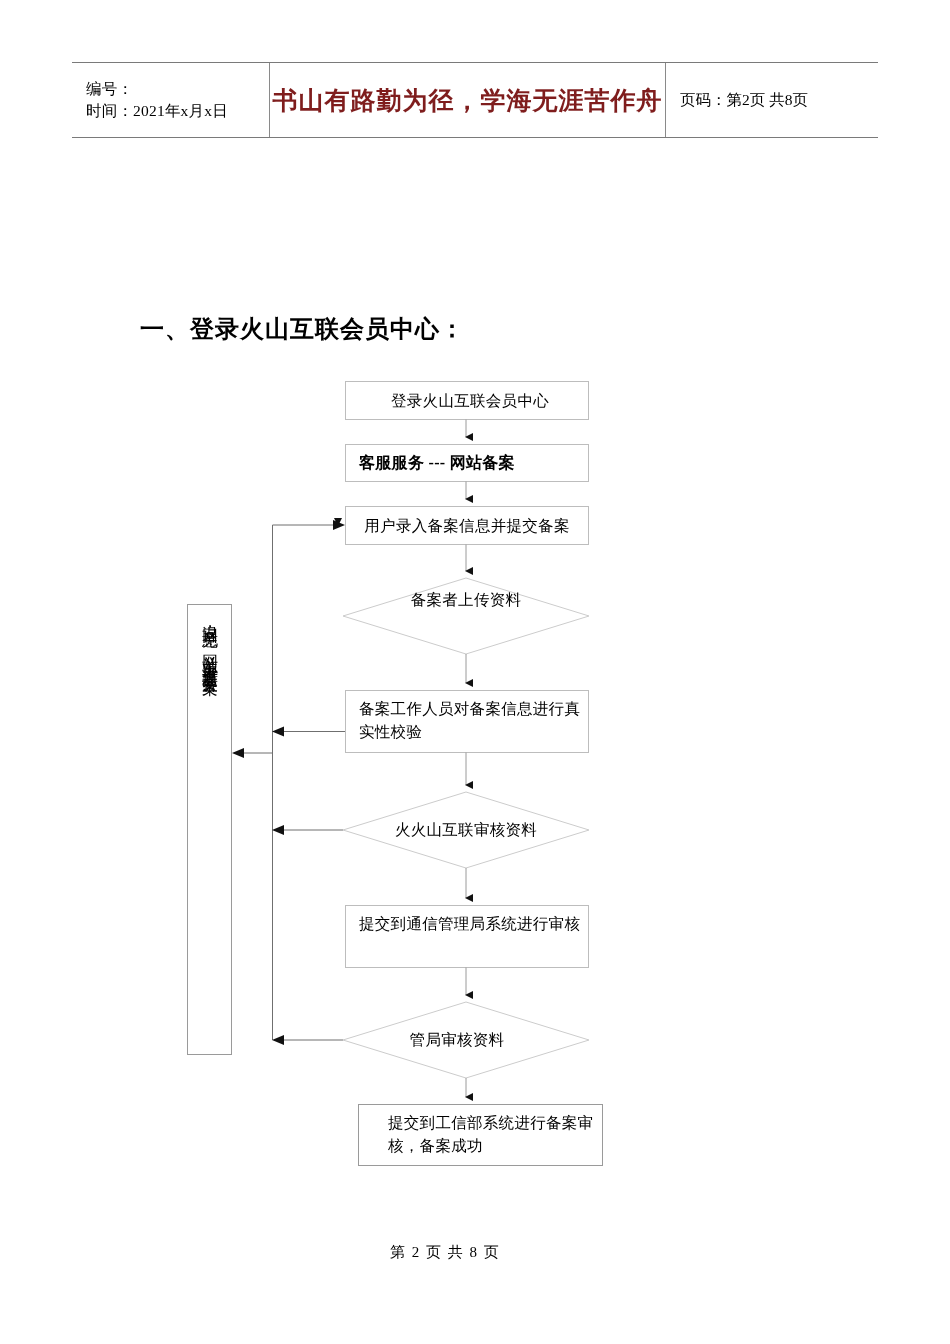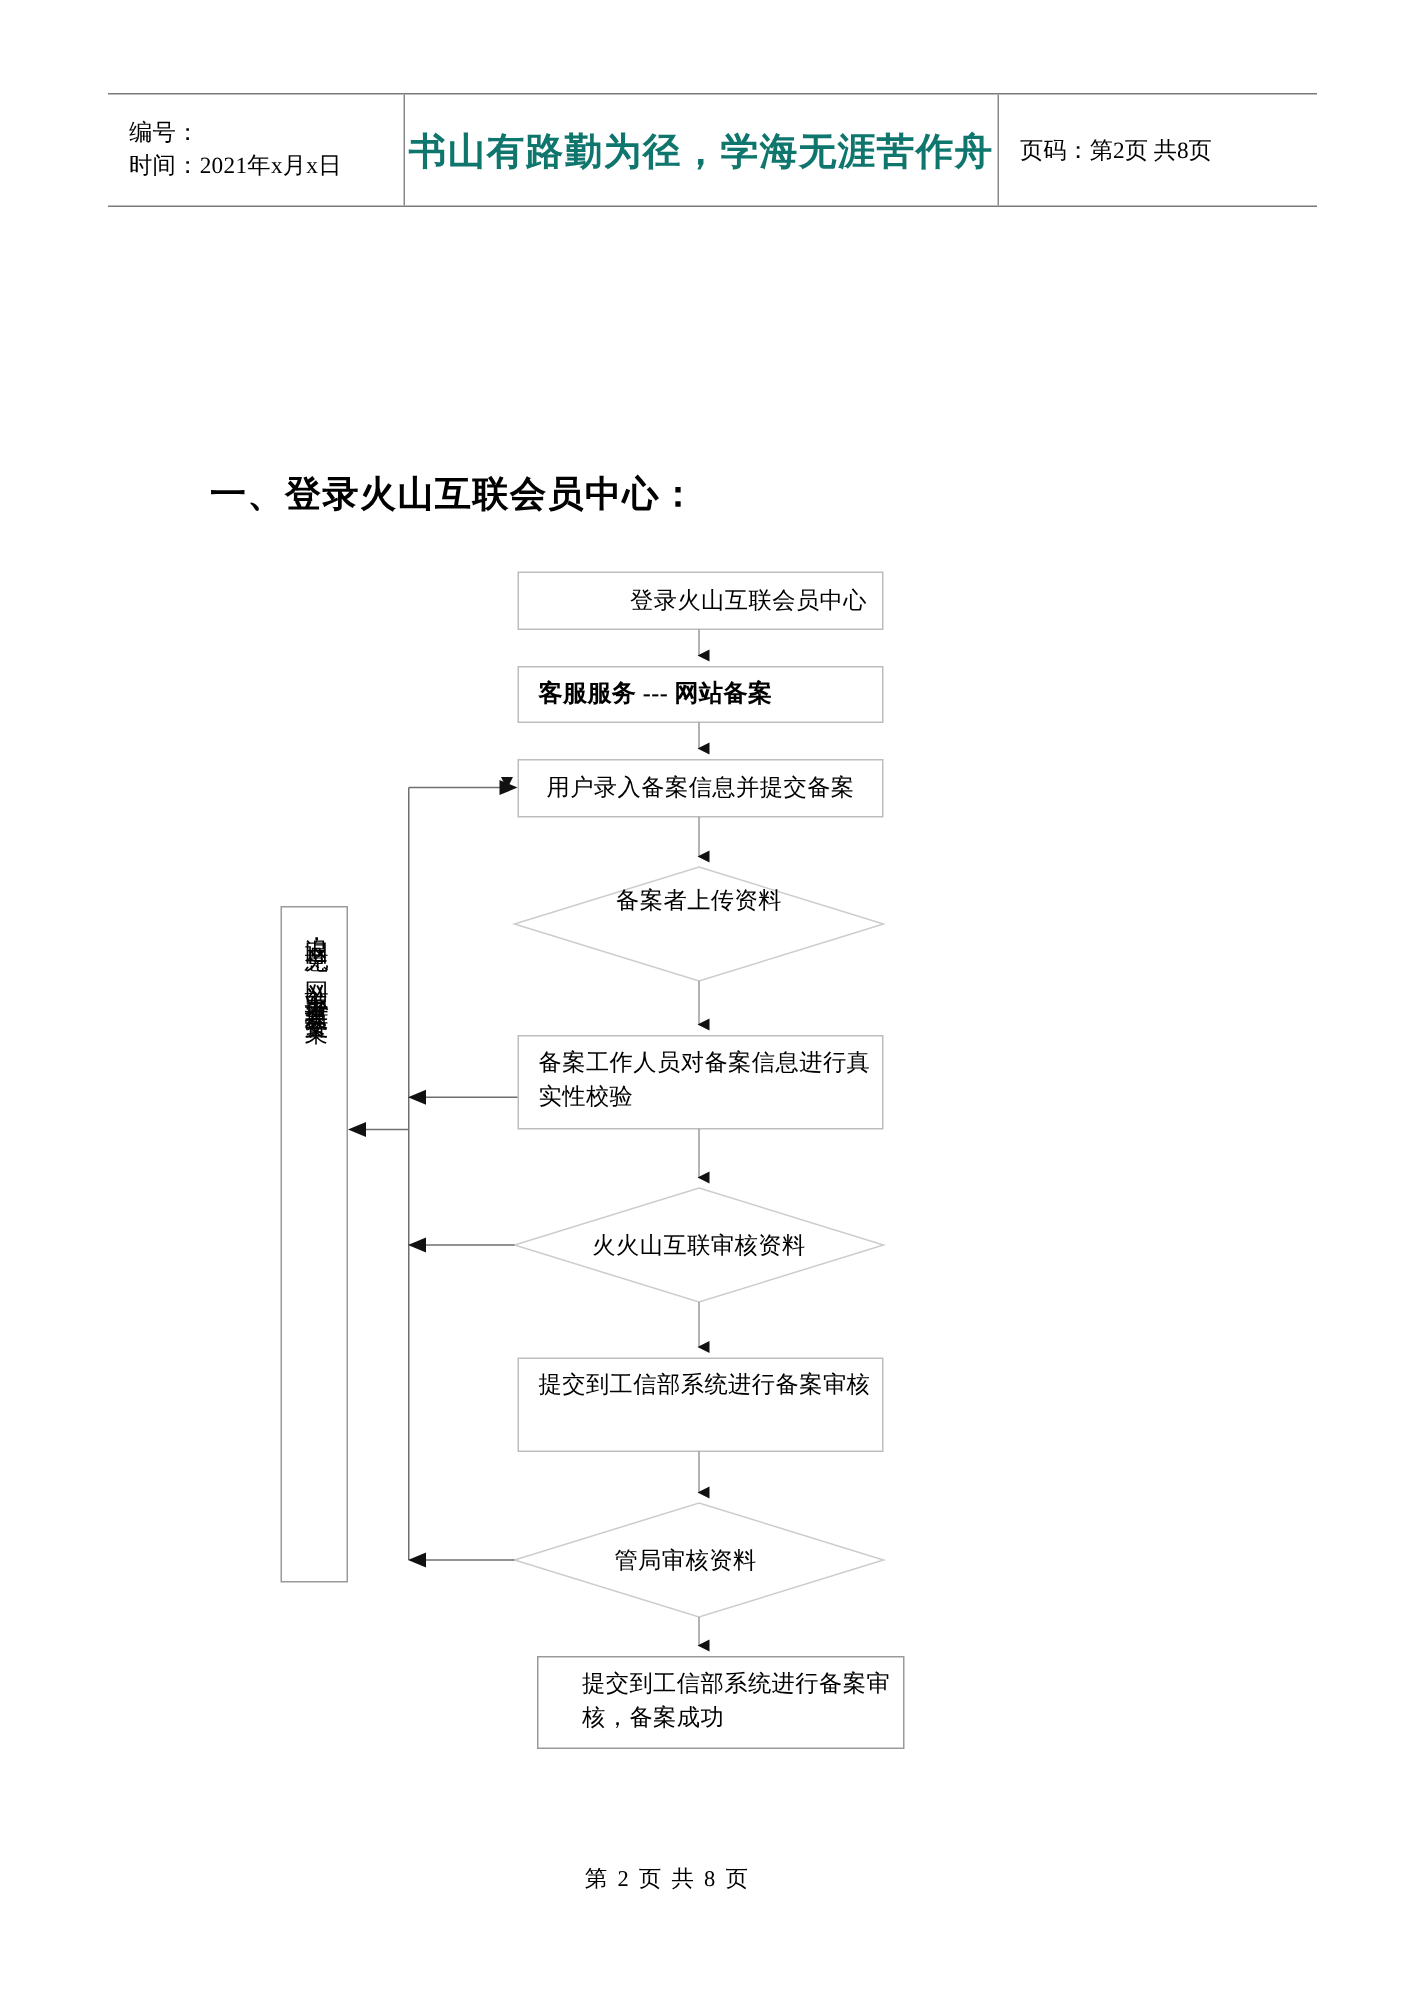--- a/index.html
+++ b/index.html
@@ -43,21 +43,21 @@
     line-height: 1.45;
     letter-spacing: 0.2px;
   }
   #hdr-cell-center {
     flex: 1;
     border-right: 1.2px solid #8a8a8a;
     align-items: center;
     justify-content: center;
   }
   #header-slogan {
-    color: #0f766e;
+    color: #7f1d1d;
     font-weight: bold;
     font-size: 25px;
     letter-spacing: 1px;
     font-family: "DejaVu Serif", "Liberation Serif", serif;
   }
   #hdr-cell-right {
     width: 212px;
     padding-left: 14px;
     font-size: 15.5px;
   }
@@ -219,21 +219,21 @@
   <polygon points="272,830 284,825 284,835" fill="#111111"></polygon>
 
   <line x1="343" y1="1040" x2="279" y2="1040" stroke="#6f6f6f" stroke-width="1"></line>
   <polygon points="272,1040 284,1035 284,1045" fill="#111111"></polygon>
 
   <line x1="272.5" y1="753" x2="239" y2="753" stroke="#6f6f6f" stroke-width="1"></line>
   <polygon points="232,753 244,748 244,758" fill="#111111"></polygon>
 </svg>
 </div>
 
-<div class="node node-box" style="left:357px; top:381px; width:244px; height:39px; border:none;padding-left:40px;">
+<div class="node node-box" style="left:328px; top:381px; width:244px; height:39px; border:none;padding-left:40px;">
   <div class="node-text center">登录火山互联会员中心</div>
 </div>
 
 <div class="node node-box" style="left:345px; top:444px; width:244px; height:38px; border:none;">
   <div class="node-text left-pad bold-sans">客服服务 --- 网站备案</div>
 </div>
 
 <div class="node node-box" style="left:345px; top:506px; width:244px; height:39px; border:none;">
   <div class="node-text center">用户录入备案信息并提交备案</div>
 </div>
@@ -244,21 +244,21 @@
 
 <div class="node node-box" style="left:345px; top:690px; width:244px; height:63px; border:none; align-items:flex-start;">
   <div class="node-text left-pad" style="padding-top:7px;">备案工作人员对备案信息进行真实性校验</div>
 </div>
 
 <div class="diamond-text" style="left:343px; top:810px; width:246px; height:40px;">
   <span>火火山互联审核资料</span>
 </div>
 
 <div class="node node-box" style="left:345px; top:905px; width:244px; height:63px; border:none; align-items:flex-start;">
-  <div class="node-text left-pad" style="padding-top:7px;">提交到工信部系统进行备案审核</div>
+  <div class="node-text left-pad" style="padding-top:7px;">提交到通信管理局系统进行审核</div>
 </div>
 
 <div class="diamond-text" style="left:334px; top:1020px; width:246px; height:40px;">
   <span>管局审核资料</span>
 </div>
 
 <div class="node node-box" style="left:358px; top:1104px; width:245px; height:62px; border:none; align-items:flex-start;padding-left:16px;">
   <div class="node-text left-pad" style="padding-top:7px;">提交到工信部系统进行备案审核，备案成功</div>
 </div>
 

